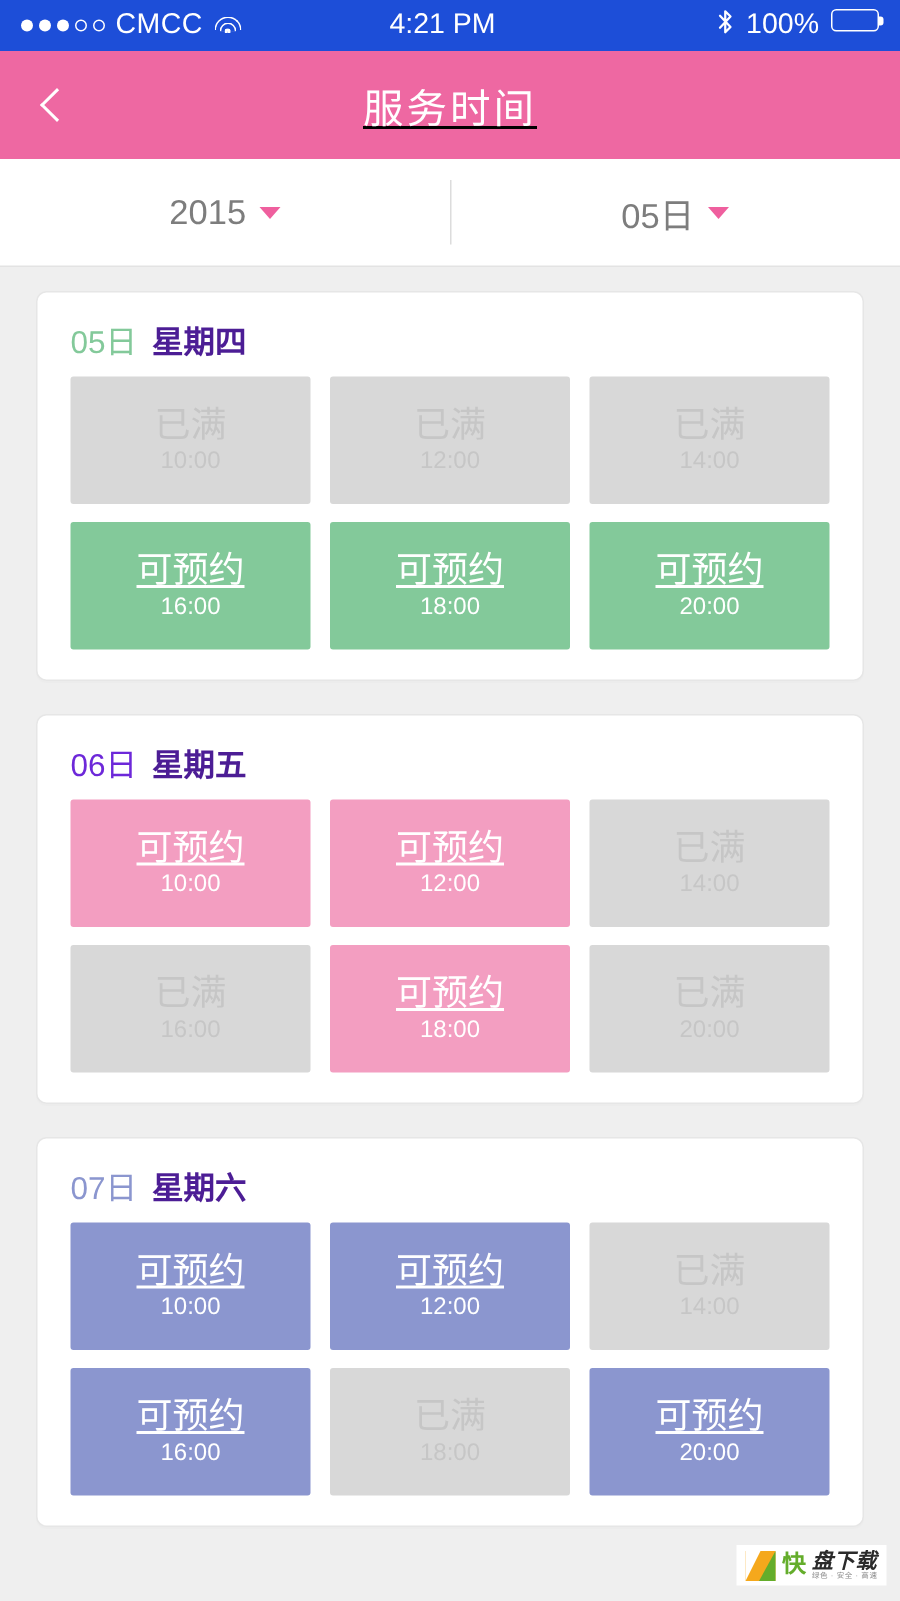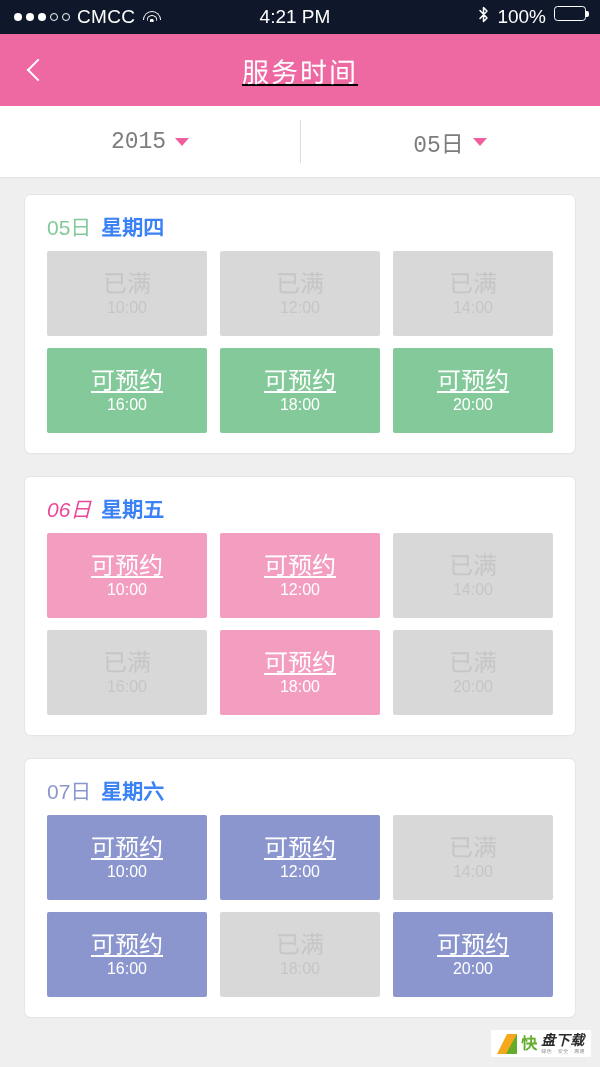--- a/index.html
+++ b/index.html
@@ -8,21 +8,21 @@
     width:600px; height:1067px;
     font-family:"Liberation Sans","DejaVu Sans",sans-serif;
     background:#efefef;
     overflow:hidden;
     -webkit-font-smoothing:antialiased;
   }
   #app { position:relative; width:600px; height:1067px; background:#efefef; }
 
   
   .statusbar{
-    height:34px; background:#0f172a; color:#ffffff;
+    height:34px; background:#1d4ed8; color:#ffffff;
     display:flex; align-items:center; padding:0 14px;
     font-size:19px; position:relative;
   }
   .sb-left{ display:flex; align-items:center; gap:7px; }
   .dots{ display:flex; align-items:center; gap:4px; }
   .dot{ width:8px; height:8px; border-radius:50%; }
   .dot.on{ background:#ffffff; }
   .dot.off{ background:transparent; border:1.4px solid #ffffff; }
   .carrier{ font-size:19px; letter-spacing:.3px; }
   .wifi{ width:19px; height:14px; position:relative; display:inline-block; }
@@ -62,35 +62,35 @@
     border-bottom:1px solid #e3e3e3;
   }
   .dateseg{
     flex:1; display:flex; align-items:center; justify-content:center;
     gap:9px; cursor:pointer; position:relative;
   }
   .dateseg + .dateseg::before{
     content:""; position:absolute; left:0; top:14px; bottom:14px;
     width:1px; background:#dcdcdc;
   }
-  .dateseg .txt{ font-size:23px; color:#7d7d7d;font-family:Liberation Mono, monospace; }
+  .dateseg .txt{ font-size:23px; color:#7d7d7d; }
   .caret{ width:0; height:0; border-left:7px solid transparent;
           border-right:7px solid transparent; border-top:8px solid #ef5f9e; }
 
   
   .body{ padding:16px 24px 0 24px; }
 
   .card{
     background:#ffffff; border:1px solid #e6e6e6; border-radius:7px;
     padding:16px 22px 20px 22px; margin-bottom:22px;
     box-shadow:0 1px 1px rgba(0,0,0,.015);
   }
   .card-head{ display:flex; align-items:baseline; gap:10px; margin-bottom:10px; }
   .card-day{ font-size:21px; }
-  .card-week{ font-size:21px; color:#3b82f6; font-weight:bold; }
+  .card-week{ font-size:21px; color:#4c1d95; font-weight:bold; }
 
   .grid{ display:grid; grid-template-columns:repeat(3,1fr); gap:12px 13px; }
   .slot{
     height:85px; display:flex; flex-direction:column;
     align-items:center; justify-content:center; gap:2px;
     border-radius:2px; user-select:none;
   }
   .slot .status{ font-size:24px; line-height:1.15; }
   .slot .time{ font-size:16px; line-height:1.15; }
 
@@ -199,21 +199,21 @@
             <div class="time">18:00</div>
           </div>
           <div class="slot open" style="background: rgb(131, 201, 154);">
             <div class="status">可预约</div>
             <div class="time">20:00</div>
           </div>
         </div>
       </div>
       <div class="card">
         <div class="card-head">
-          <span class="card-day" style="color: #ec4899; font-style: italic;">06日</span>
+          <span class="card-day" style="color: #6d28d9;">06日</span>
           <span class="card-week">星期五</span>
         </div>
         <div class="grid">
           <div class="slot open" style="background: rgb(243, 158, 193);">
             <div class="status">可预约</div>
             <div class="time">10:00</div>
           </div>
           <div class="slot open" style="background: rgb(243, 158, 193);">
             <div class="status">可预约</div>
             <div class="time">12:00</div>

